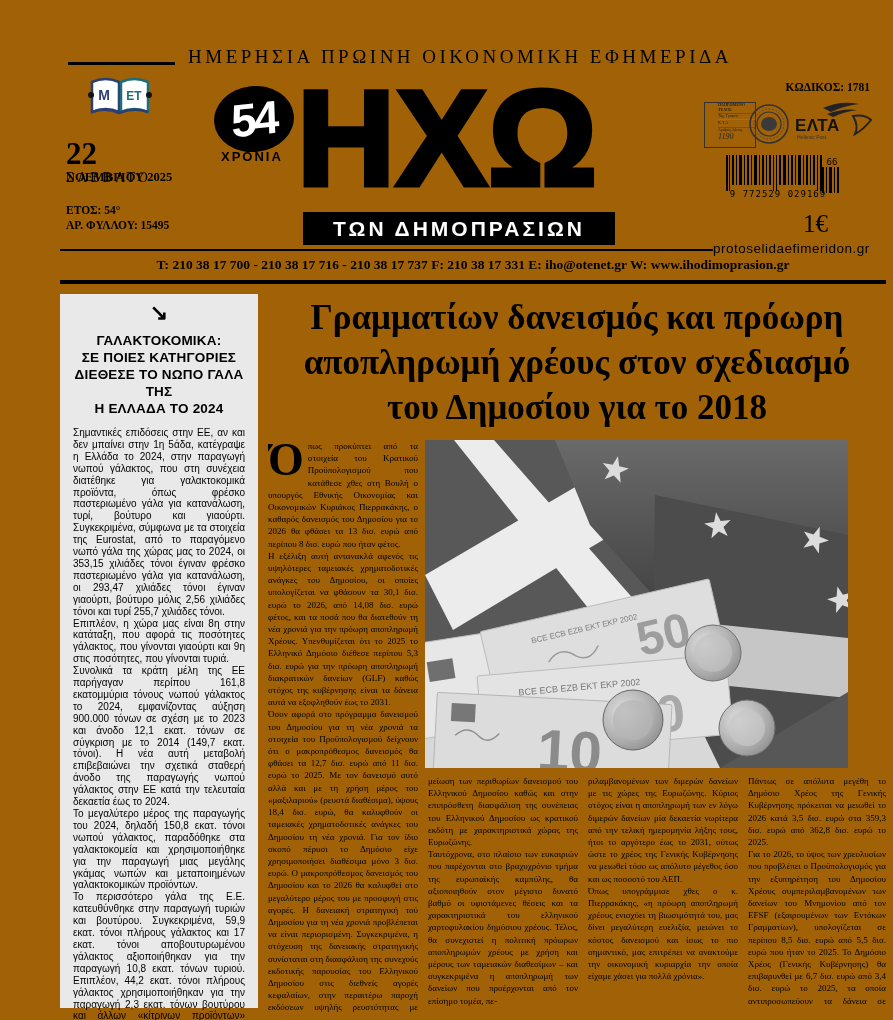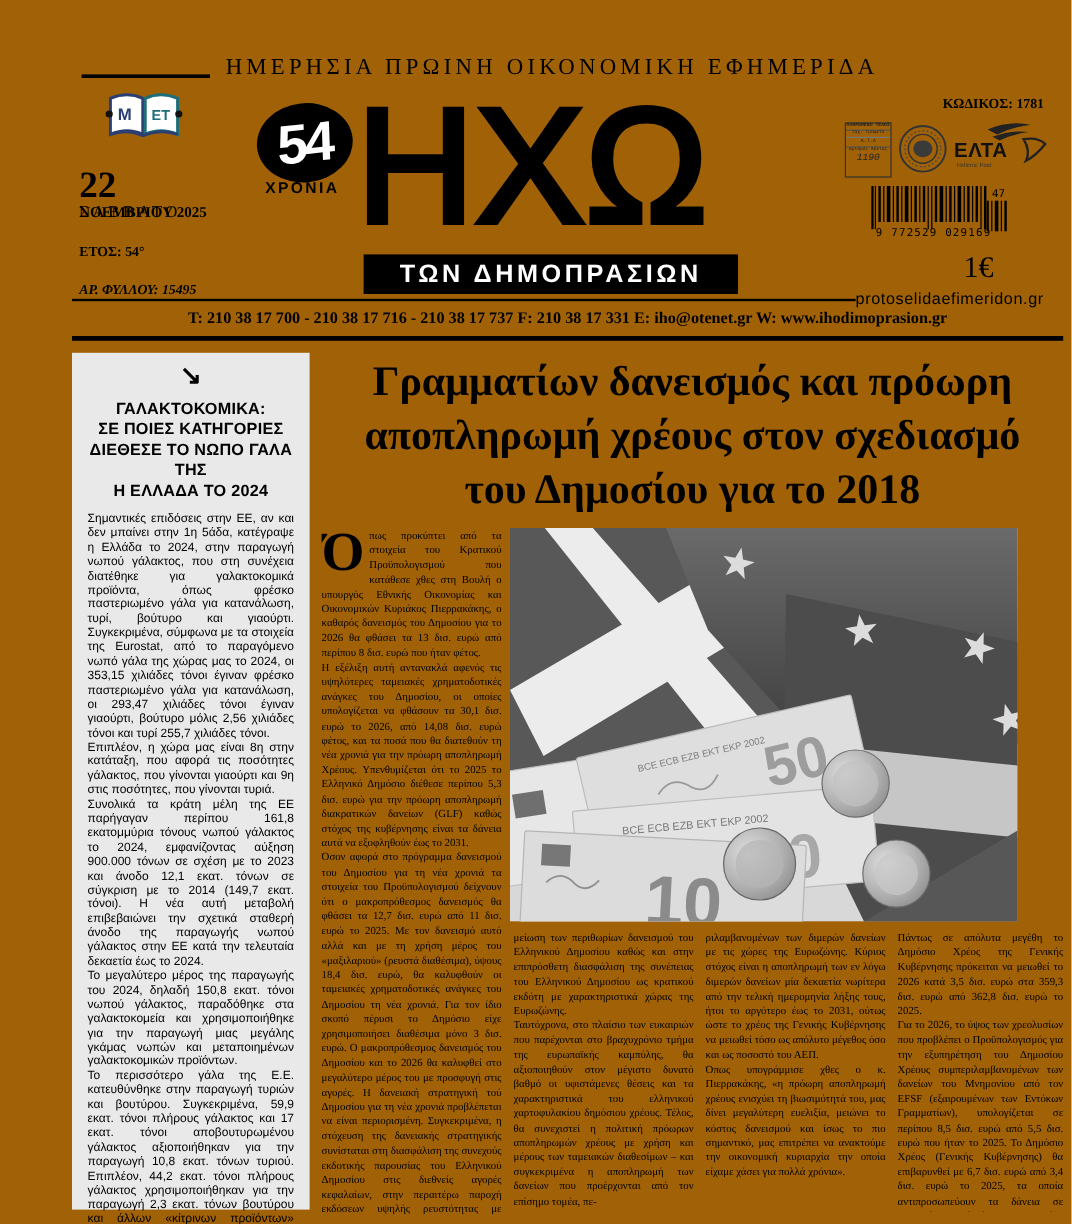--- a/index.html
+++ b/index.html
@@ -11,30 +11,30 @@
   .tagline{font-size:19px;letter-spacing:3.5px;text-align:center;white-space:nowrap;}
   .day{font-size:14px;letter-spacing:3px;margin-top:48px;}
   .daynum{font-size:31px;font-weight:bold;line-height:1;}
   .monthyear{font-size:12.5px;font-weight:bold;}
   .etos,.issue{font-size:11.5px;font-weight:bold;}
   .badge-ellipse{width:80px;height:66px;background:#000;border-radius:50%;transform:rotate(-6deg);
       display:flex;align-items:center;justify-content:center;}
   .badge-num{color:#fff;font-family:"Liberation Sans",sans-serif;font-weight:bold;font-size:46px;
       letter-spacing:-3px;transform:skewX(-4deg);}
   .badge-label{font-family:Liberation Sans, sans-serif;font-weight:bold;font-size:13px;letter-spacing:2px;}
-  .hxo{font-family:"Liberation Sans",sans-serif;font-weight:normal;font-size:136px;line-height:1;
+  .hxo{font-family:"Liberation Sans",sans-serif;font-weight:bold;font-size:136px;line-height:1;
       letter-spacing:1px;-webkit-text-stroke:5px #000;}
   .subtitle-box{background:#000;color:#fff;display:flex;align-items:center;justify-content:center;}
   .subtitle-box span{font-family:"Liberation Sans",sans-serif;font-weight:bold;font-size:21px;letter-spacing:3px;}
   .kodikos{font-size:11.5px;font-weight:bold;}
   .price{font-size:25px;}
   .promo{font-family:"Liberation Sans",sans-serif;font-weight:normal;font-size:13.5px;letter-spacing:.5px;}
   .contact{font-size:13.5px;font-weight:bold;text-align:center;white-space:nowrap;}
-  .postal-box{width:37px;height:44px;border:1px solid #333;font-family:Liberation Mono, monospace;
-      text-align:center;color:#222;}
+  .postal-box{width:37px;height:44px;border:1px solid #333;font-family:Liberation Serif, serif;
+      color:#222;padding-left:13px;}
   .postal-box .l1{font-size:4px;font-weight:bold;border-bottom:1px solid #555;line-height:1.2;}
   .postal-box .l3{font-size:3.8px;border-bottom:1px solid #777;line-height:1.4;}
   .postal-box .l4{font-size:4.2px;border-bottom:1px solid #555;line-height:1.6;}
   .postal-box .l5{font-size:3.8px;line-height:1.4;}
   .postal-box .l6{font-size:8px;font-style:italic;line-height:1.1;}
   .elta-name{font-family:"Liberation Sans",sans-serif;font-weight:bold;font-size:17px;letter-spacing:.5px;}
   .bc-digits{font-family:"DejaVu Sans Mono",monospace;font-size:9px;letter-spacing:1px;white-space:nowrap;}
   .bc-addon-num{font-family:"DejaVu Sans Mono",monospace;font-size:9px;}
   
   .sidebar{background:#e9e9e9;padding:8px 13px 0 13px;box-sizing:border-box;
@@ -67,21 +67,21 @@
       <circle cx="63" cy="21" r="3" fill="#111"></circle>
       <text x="18" y="26" font-size="14" font-weight="bold" fill="#2b3f73" text-anchor="middle">M</text>
       <text x="48" y="26" font-size="12" font-weight="bold" fill="#1d6e79" text-anchor="middle">ET</text>
     </svg>
   </div>
 
   <div class="abs day" style="left:66px;top:122px;">ΣΑΒΒΑΤΟ</div>
   <div class="abs daynum" style="left:66px;top:138px;">22</div>
   <div class="abs monthyear" style="left:66px;top:170px;">ΝΟΕΜΒΡΙΟΥ 2025</div>
   <div class="abs etos" style="left:66px;top:204px;">ΕΤΟΣ: 54°</div>
-  <div class="abs issue" style="left:66px;top:236px;font-style:italic;">ΑΡ. ΦΥΛΛΟΥ: 15495</div>
+  <div class="abs issue" style="left:66px;top:219px;">ΑΡ. ΦΥΛΛΟΥ: 15495</div>
 
   <div class="abs badge-ellipse" style="left:214px;top:86px;">
     <span class="badge-num">54</span>
   </div>
   <div class="abs badge-label" style="left:221px;top:149px;">ΧΡΟΝΙΑ</div>
 
   <div class="abs hxo" style="left:297px;top:70px;">ΗΧΩ</div>
   <div class="abs subtitle-box" style="left:303px;top:212px;width:312px;height:33px;">
     <span>ΤΩΝ ΔΗΜΟΠΡΑΣΙΩΝ</span>
   </div>
@@ -143,21 +143,21 @@
           <rect x="80" y="0" width="2" height="30"></rect>
         <rect x="84" y="0" width="1" height="30"></rect>
           <rect x="87" y="0" width="2" height="30"></rect>
         <rect x="91" y="0" width="1" height="36"></rect>
           <rect x="94" y="0" width="2" height="36"></rect>
       </g>
       <text x="52" y="42" font-size="9" text-anchor="middle" class="bc-digits">9 772529 029169</text>
     </svg>
   </div>
   <div class="abs" style="left:822px;top:157px;">
-    <div class="bc-addon-num" style="text-align:center;">47</div>
+    <div class="bc-addon-num" style="text-align:center;">66</div>
     <svg width="20" height="26" viewBox="0 0 20 26">
       <g fill="#000">
         <rect x="0" y="0" width="2" height="26"></rect>
           <rect x="4" y="0" width="1" height="26"></rect>
         <rect x="7" y="0" width="3" height="26"></rect>
           <rect x="12" y="0" width="1" height="26"></rect>
         <rect x="15" y="0" width="2" height="26"></rect>
       </g>
     </svg>
   </div>

